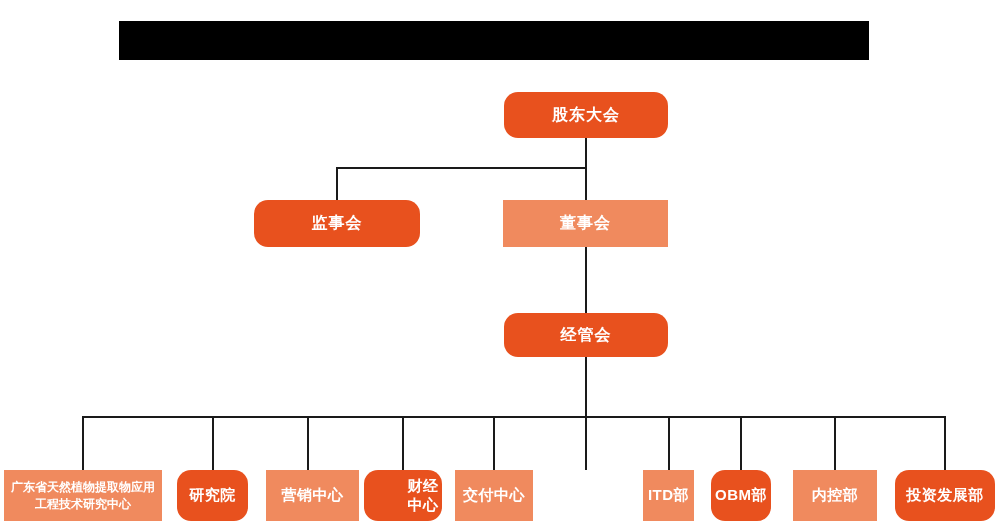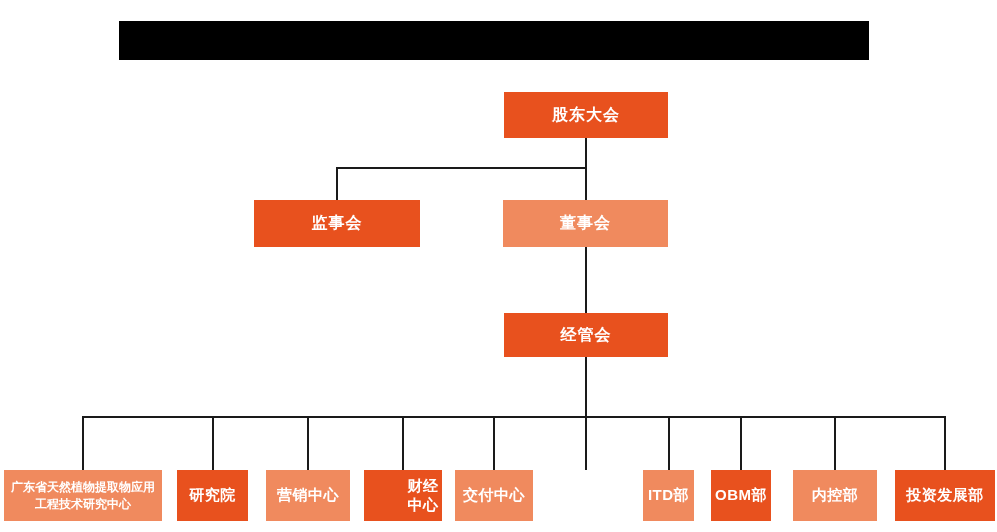--- a/index.html
+++ b/index.html
@@ -27,21 +27,21 @@
     align-items: center;
     justify-content: center;
     text-align: center;
     color: #ffffff;
     font-weight: bold;
     box-sizing: border-box;
   }
   .node.lvl-top { font-size: 16px; letter-spacing: 1px; }
   .node.lvl-dept { font-size: 15px; letter-spacing: 0.5px; }
   .node.lvl-dept-small { font-size: 12px; line-height: 1.35; padding: 4px 4px; letter-spacing: 0; }
-  .node.primary { background: #E8511E; }
+  .node.primary { background: #E8511E; border-radius: 14px; }
   .node.light { background: #F08A5E; }
 </style>
 </head>
 <body>
 
 <div class="canvas">
 
   <div class="redact" style="background: rgb(0, 0, 0);"></div>
 
   <div class="line" style="left: 585px; top: 138px; width: 2px; height: 62px; background: rgb(26, 26, 26);"></div>
@@ -75,21 +75,21 @@
   <div class="node primary lvl-top" style="left: 504px; top: 313px; width: 164px; height: 44px; background: rgb(232, 81, 30);">
     <span>经管会</span>
   </div>
 
   <div class="node light lvl-dept-small" style="left: 4px; top: 470px; width: 158px; height: 51px; background: rgb(240, 138, 94);">
     <span>广东省天然植物提取物应用工程技术研究中心</span>
   </div>
   <div class="node primary lvl-dept" style="left: 177px; top: 470px; width: 71px; height: 51px; background: rgb(232, 81, 30);">
     <span>研究院</span>
   </div>
-  <div class="node light lvl-dept" style="left: 266px; top: 470px; width: 84px; height: 51px; background: rgb(240, 138, 94);">
+  <div class="node light lvl-dept" style="left: 266px; top: 470px; width: 93px; height: 51px; background: rgb(240, 138, 94);">
     <span>营销中心</span>
   </div>
   <div class="node primary lvl-dept" style="left: 364px; top: 470px; width: 78px; height: 51px; background: rgb(232, 81, 30); padding-left: 40px;">
     <span>财经中心</span>
   </div>
   <div class="node light lvl-dept" style="left: 455px; top: 470px; width: 78px; height: 51px; background: rgb(240, 138, 94);">
     <span>交付中心</span>
   </div>
   <div class="node light lvl-dept" style="left: 643px; top: 470px; width: 51px; height: 51px; background: rgb(240, 138, 94);">
     <span>ITD部</span>

